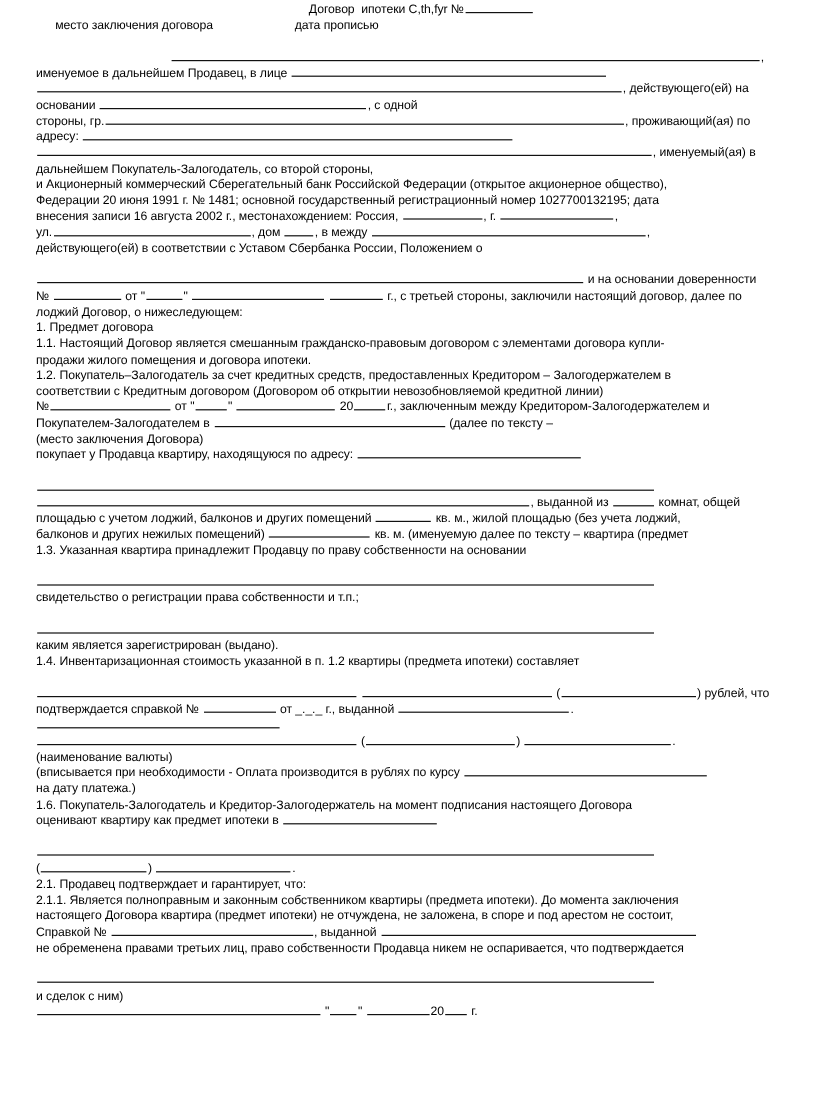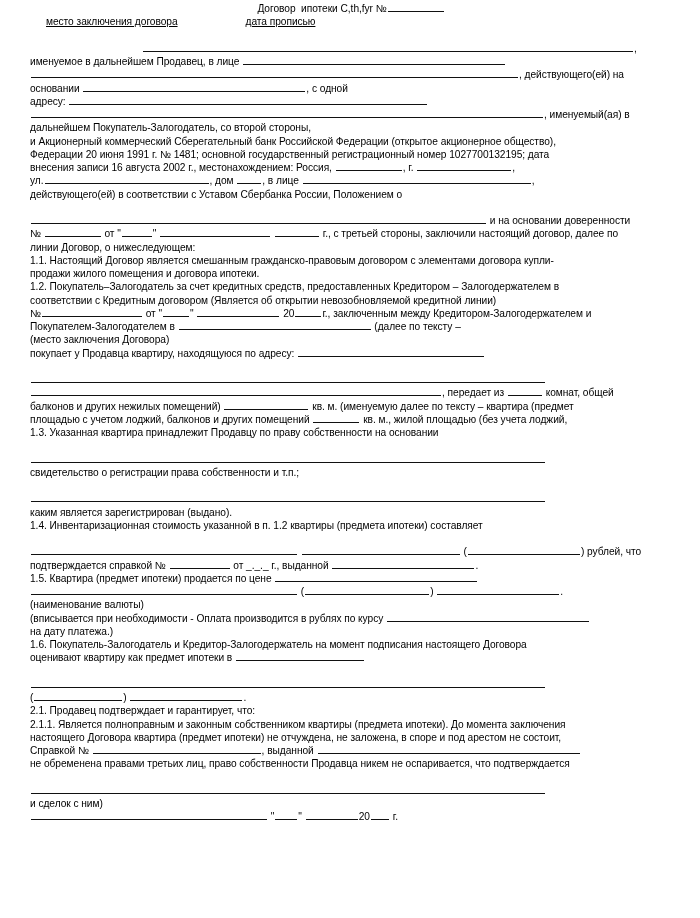--- a/index.html
+++ b/index.html
@@ -45,21 +45,21 @@
     min-height: 13.25px;
   }
   
   .u {
     display: inline-block;
     border-bottom: 1px solid #111;
     height: 0.72em;
     vertical-align: baseline;
     margin: 0 1px;
   }
-  .ind-2 { padding-left: 16px; text-decoration: underline; }
+  .ind-2 { padding-left: 16px; }
   .ind-big { padding-left: 150px; }
 </style>
 </head>
 <body>
 
 <div class="page">
   <div class="doc-body">
 
     <div class="line center"><span>Договор  ипотеки C,th,fyr №</span><span class="u" style="width:56px"></span></div>
 
@@ -69,74 +69,76 @@
     <div class="line blank"></div>
 
     <div class="line"><span style="display:inline-block;width:112px"></span><span class="u" style="width:490px"></span>,</div>
 
     <div class="line"><span>именуемое в дальнейшем Продавец, в лице </span><span class="u" style="width:262px"></span></div>
 
     <div class="line"><span class="u" style="width:487px"></span><span>, действующего(ей) на</span></div>
 
     <div class="line"><span>основании </span><span class="u" style="width:222px"></span><span>, с одной</span></div>
 
+    <div class="line"><span>стороны, гр.</span><span class="u" style="width:432px"></span><span>, проживающий(ая) по</span></div>
 
     <div class="line"><span>адресу: </span><span class="u" style="width:358px"></span></div>
 
     <div class="line"><span class="u" style="width:512px"></span><span>, именуемый(ая) в</span></div>
 
     <div class="line"><span>дальнейшем Покупатель-Залогодатель, со второй стороны,</span></div>
 
     <div class="line"><span>и Акционерный коммерческий Сберегательный банк Российской Федерации (открытое акционерное общество),</span></div>
 
 
     <div class="line"><span>Федерации 20 июня 1991 г. № 1481; основной государственный регистрационный номер 1027700132195; дата</span></div>
 
     <div class="line"><span>внесения записи 16 августа 2002 г., местонахождением: Россия, </span><span class="u" style="width:66px"></span><span>, г. </span><span class="u" style="width:94px"></span>,</div>
 
-    <div class="line"><span>ул.</span><span class="u" style="width:164px"></span><span>, дом </span><span class="u" style="width:24px"></span><span>, в лице </span><span class="u" style="width:228px"></span>,</div>
+    <div class="line"><span>ул.</span><span class="u" style="width:164px"></span><span>, дом </span><span class="u" style="width:24px"></span><span>, в между </span><span class="u" style="width:228px"></span>,</div>
 
 
     <div class="line"><span>действующего(ей) в соответствии с Уставом Сбербанка России, Положением о</span></div>
 
     <div class="line blank"></div>
 
     <div class="line"><span class="u" style="width:455px"></span><span> и на основании доверенности</span></div>
 
     <div class="line"><span>№ </span><span class="u" style="width:56px"></span><span> от "</span><span class="u" style="width:30px"></span><span>" </span><span class="u" style="width:110px"></span> <span class="u" style="width:44px"></span><span> г., с третьей стороны, заключили настоящий договор, далее по</span></div>
 
-    <div class="line"><span>линии Договор, о нижеследующем:</span></div>
-
+    <div class="line"><span>лоджий Договор, о нижеследующем:</span></div>
+
+    <div class="line"><span>1. Предмет договора</span></div>
 
     <div class="line"><span>1.1. Настоящий Договор является смешанным гражданско-правовым договором с элементами договора купли-</span></div>
 
     <div class="line"><span>продажи жилого помещения и договора ипотеки.</span></div>
 
     <div class="line"><span>1.2. Покупатель–Залогодатель за счет кредитных средств, предоставленных Кредитором – Залогодержателем в</span></div>
 
-    <div class="line"><span>соответствии с Кредитным договором (Является об открытии невозобновляемой кредитной линии)</span></div>
+    <div class="line"><span>соответствии с Кредитным договором (Договором об открытии невозобновляемой кредитной линии)</span></div>
 
     <div class="line"><span>№</span><span class="u" style="width:100px"></span><span> от "</span><span class="u" style="width:26px"></span><span>" </span><span class="u" style="width:82px"></span><span> 20</span><span class="u" style="width:26px"></span><span>г., заключенным между Кредитором-Залогодержателем и</span></div>
 
     <div class="line"><span>Покупателем-Залогодателем в </span><span class="u" style="width:192px"></span><span> (далее по тексту –</span></div>
 
     <div class="line"><span>(место заключения Договора)</span></div>
 
     <div class="line"><span>покупает у Продавца квартиру, находящуюся по адресу: </span><span class="u" style="width:186px"></span></div>
 
     <div class="line blank"></div>
 
     <div class="line"><span class="u" style="width:514px"></span></div>
 
-    <div class="line"><span class="u" style="width:410px"></span><span>, передает из </span><span class="u" style="width:34px"></span><span> комнат, общей</span></div>
+    <div class="line"><span class="u" style="width:410px"></span><span>, выданной из </span><span class="u" style="width:34px"></span><span> комнат, общей</span></div>
+
+    <div class="line"><span>площадью с учетом лоджий, балконов и других помещений </span><span class="u" style="width:46px"></span><span> кв. м., жилой площадью (без учета лоджий,</span></div>
 
     <div class="line"><span>балконов и других нежилых помещений) </span><span class="u" style="width:84px"></span><span> кв. м. (именуемую далее по тексту – квартира (предмет</span></div>
 
-    <div class="line"><span>площадью с учетом лоджий, балконов и других помещений </span><span class="u" style="width:46px"></span><span> кв. м., жилой площадью (без учета лоджий,</span></div>
-
 
     <div class="line"><span>1.3. Указанная квартира принадлежит Продавцу по праву собственности на основании</span></div>
 
     <div class="line blank"></div>
 
     <div class="line"><span class="u" style="width:514px"></span></div>
 
     <div class="line"><span>свидетельство о регистрации права собственности и т.п.;</span></div>
 
     <div class="line blank"></div>
@@ -146,21 +148,21 @@
     <div class="line"><span>каким является зарегистрирован (выдано).</span></div>
 
     <div class="line"><span>1.4. Инвентаризационная стоимость указанной в п. 1.2 квартиры (предмета ипотеки) составляет</span></div>
 
     <div class="line blank"></div>
 
     <div class="line"><span class="u" style="width:266px"></span> <span class="u" style="width:158px"></span> (<span class="u" style="width:112px"></span><span>) рублей, что</span></div>
 
     <div class="line"><span>подтверждается справкой № </span><span class="u" style="width:60px"></span><span> от _._._ г., выданной </span><span class="u" style="width:142px"></span><span>.</span></div>
 
-    <div class="line"><span>1.5. Квартира (предмет ипотеки) продается по цене </span><span class="u" style="width:202px"></span></div>
+    <div class="line"><span class="u" style="width:202px"></span></div>
 
     <div class="line"><span class="u" style="width:266px"></span> (<span class="u" style="width:124px"></span>) <span class="u" style="width:122px"></span>.</div>
 
     <div class="line"><span>(наименование валюты)</span></div>
 
     <div class="line"><span>(вписывается при необходимости - Оплата производится в рублях по курсу </span><span class="u" style="width:202px"></span></div>
 
     <div class="line"><span>на дату платежа.)</span></div>
 
     <div class="line"><span>1.6. Покупатель-Залогодатель и Кредитор-Залогодержатель на момент подписания настоящего Договора</span></div>

